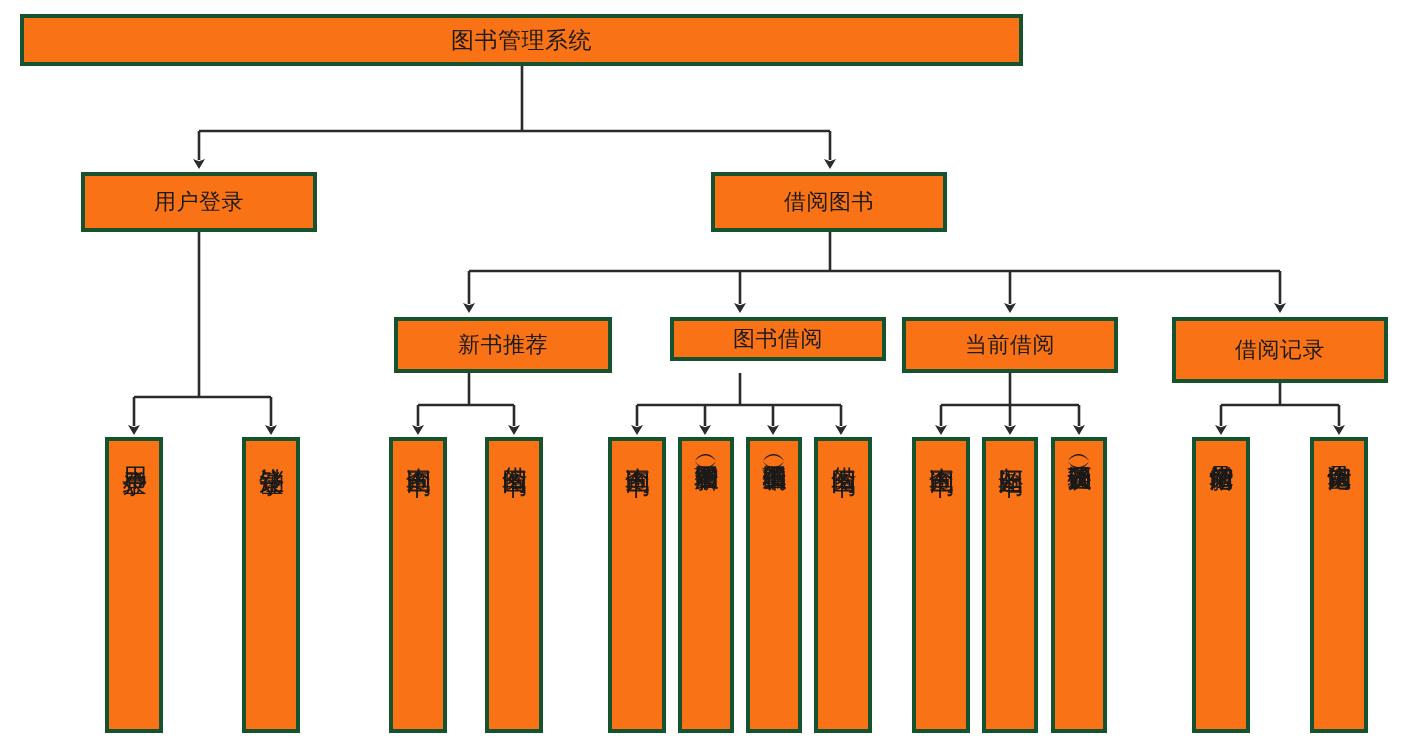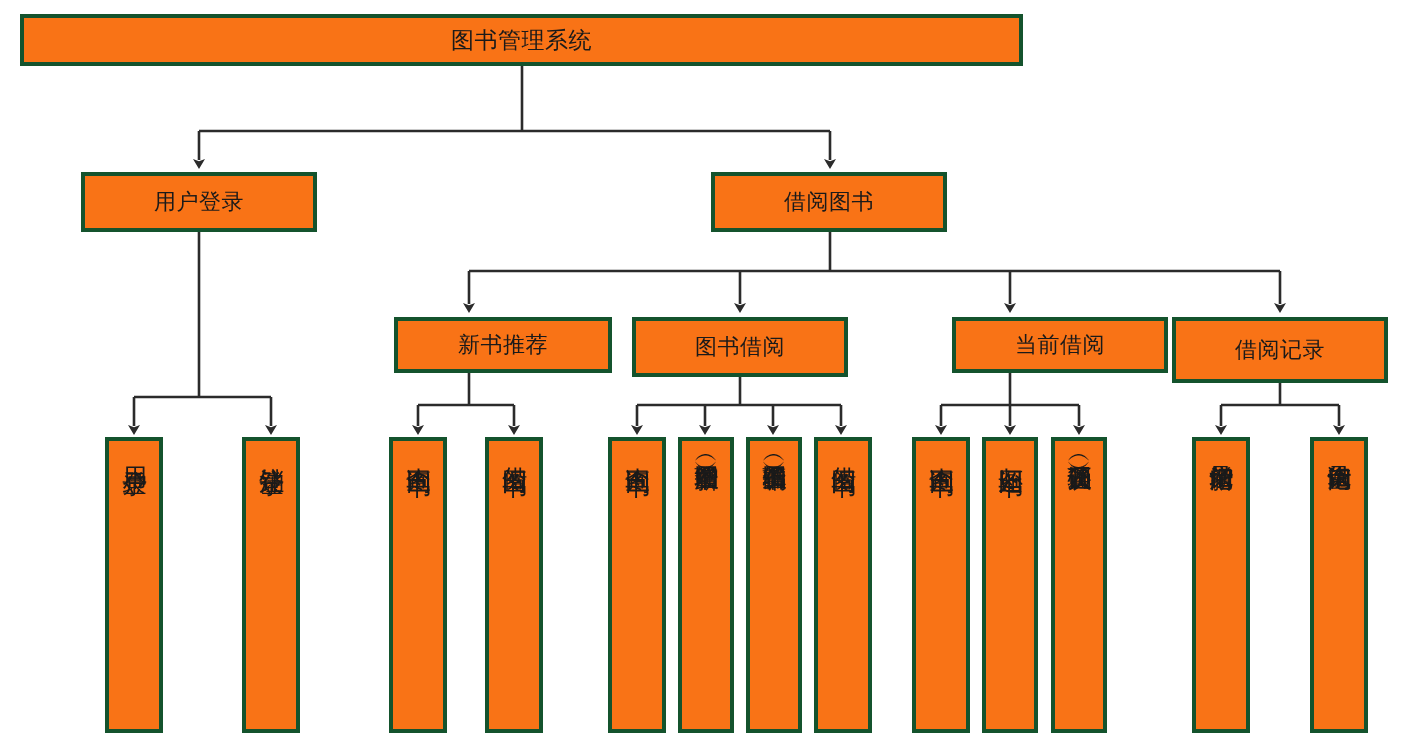--- a/index.html
+++ b/index.html
@@ -143,24 +143,24 @@
   <div class="node h" style="left:81px; top:172px; width:236px; height:60px;">
     <span class="lbl">用户登录</span>
   </div>
   <div class="node h" style="left:711px; top:172px; width:236px; height:60px;">
     <span class="lbl">借阅图书</span>
   </div>
 
   <div class="node h" style="left:360px; top:317px; width:218px; height:56px;margin-left:34px;">
     <span class="lbl">新书推荐</span>
   </div>
-  <div class="node h" style="left:632px; top:317px; width:216px; height:60px;">
+  <div class="node h" style="left:670px; top:317px; width:216px; height:44px;">
     <span class="lbl">图书借阅</span>
   </div>
-  <div class="node h" style="left:952px; top:317px; width:216px; height:56px;">
+  <div class="node h" style="left:902px; top:317px; width:216px; height:56px;">
     <span class="lbl">当前借阅</span>
   </div>
   <div class="node h" style="left:1172px; top:317px; width:216px; height:66px;">
     <span class="lbl">借阅记录</span>
   </div>
 
   <div class="node v" style="left:105px; top:437px; width:58px; height:296px;">
     <span class="lbl">用户登录</span>
   </div>
   <div class="node v" style="left:242px; top:437px; width:58px; height:296px;">

